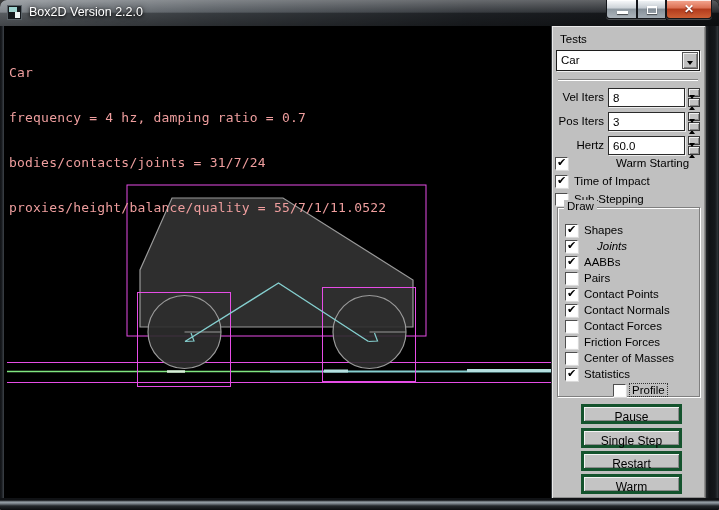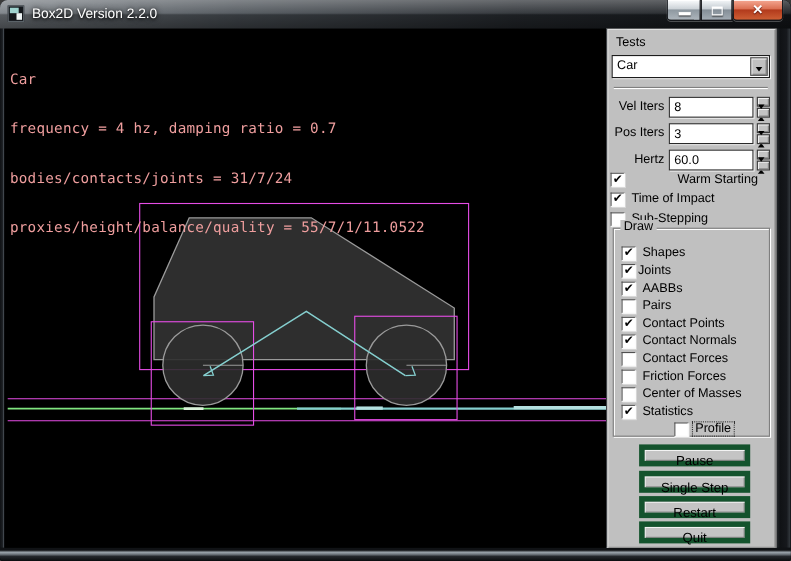--- a/index.html
+++ b/index.html
@@ -57,21 +57,21 @@
   .cbrow{position:absolute;height:14px;}
   .cb{position:absolute;width:13px;height:13px;background:#fff;border-top:1px solid #4f4f4f;border-left:1px solid #4f4f4f;
     border-bottom:1px solid #fbfbfb;border-right:1px solid #fbfbfb;box-shadow:1px 1px 0 #d9d9d9;}
   .cb .mark{display:none;position:absolute;left:1px;top:-2px;font:bold 11px "DejaVu Sans",sans-serif;color:#000;}
   .cb.checked .mark{display:block;}
   .cblabel{position:absolute;top:0;font-size:11.5px;white-space:nowrap;}
   .cblabel.focus{outline:1px dotted #333;padding:0 2px;}
   .group{position:absolute;left:5px;top:181px;width:143px;height:190px;border:1px solid #7f7f7f;
     box-shadow:inset 1px 1px 0 #ffffff,1px 1px 0 #ffffff;}
   .group-title{position:absolute;left:6px;top:-8px;background:#c0c0c0;padding:0 3px;font-size:11.5px;}
-  .btn{position:absolute;left:29px;width:101px;height:20px;background:#c4c4c4;border:5px solid #14532d;
+  .btn{position:absolute;left:29px;width:101px;height:20px;background:#c4c4c4;border:3px solid #14532d;
     box-shadow:inset 1px 1px 0 #f3f3f3,inset -1px -1px 0 #8a8a8a;text-align:center;font-size:12px;padding-top:3px;}
 </style>
 </head>
 <body>
 
 <div class="window">
 
   <div class="titlebar">
     <div class="app-icon">
         <div class="ai-a"></div>
@@ -192,21 +192,21 @@
       <div class="cbrow" style="top:16px;left:0;width:141px;">
         <span class="cb checked" style="left:7px;">
             <span class="mark">✔</span>
           </span>
         <span class="cblabel" style="left:26px;">Shapes</span>
       </div>
       <div class="cbrow" style="top:32px;left:0;width:141px;">
         <span class="cb checked" style="left:7px;">
             <span class="mark">✔</span>
           </span>
-        <span class="cblabel" style="left:22px;">Joints</span>
+        <span class="cblabel" style="left:39px;font-style:italic;">Joints</span>
       </div>
       <div class="cbrow" style="top:48px;left:0;width:141px;">
         <span class="cb checked" style="left:7px;">
             <span class="mark">✔</span>
           </span>
         <span class="cblabel" style="left:26px;">AABBs</span>
       </div>
       <div class="cbrow" style="top:64px;left:0;width:141px;">
         <span class="cb" style="left:7px;"></span>
         <span class="cblabel" style="left:26px;">Pairs</span>
@@ -243,16 +243,16 @@
       </div>
       <div class="cbrow" style="top:176px;left:0;width:141px;margin-left:48px;">
         <span class="cb" style="left:7px;"></span>
         <span class="cblabel focus" style="left:24px;">Profile</span>
       </div>
     </div>
 
     <div class="btn" style="top:378px;">Pause</div>
     <div class="btn" style="top:402px;">Single Step</div>
     <div class="btn" style="top:425px;">Restart</div>
-    <div class="btn" style="top:448px;">Quit</div>
+    <div class="btn" style="top:448px;">Warm</div>
   </div>
 
 </div>
 
 </body></html>

